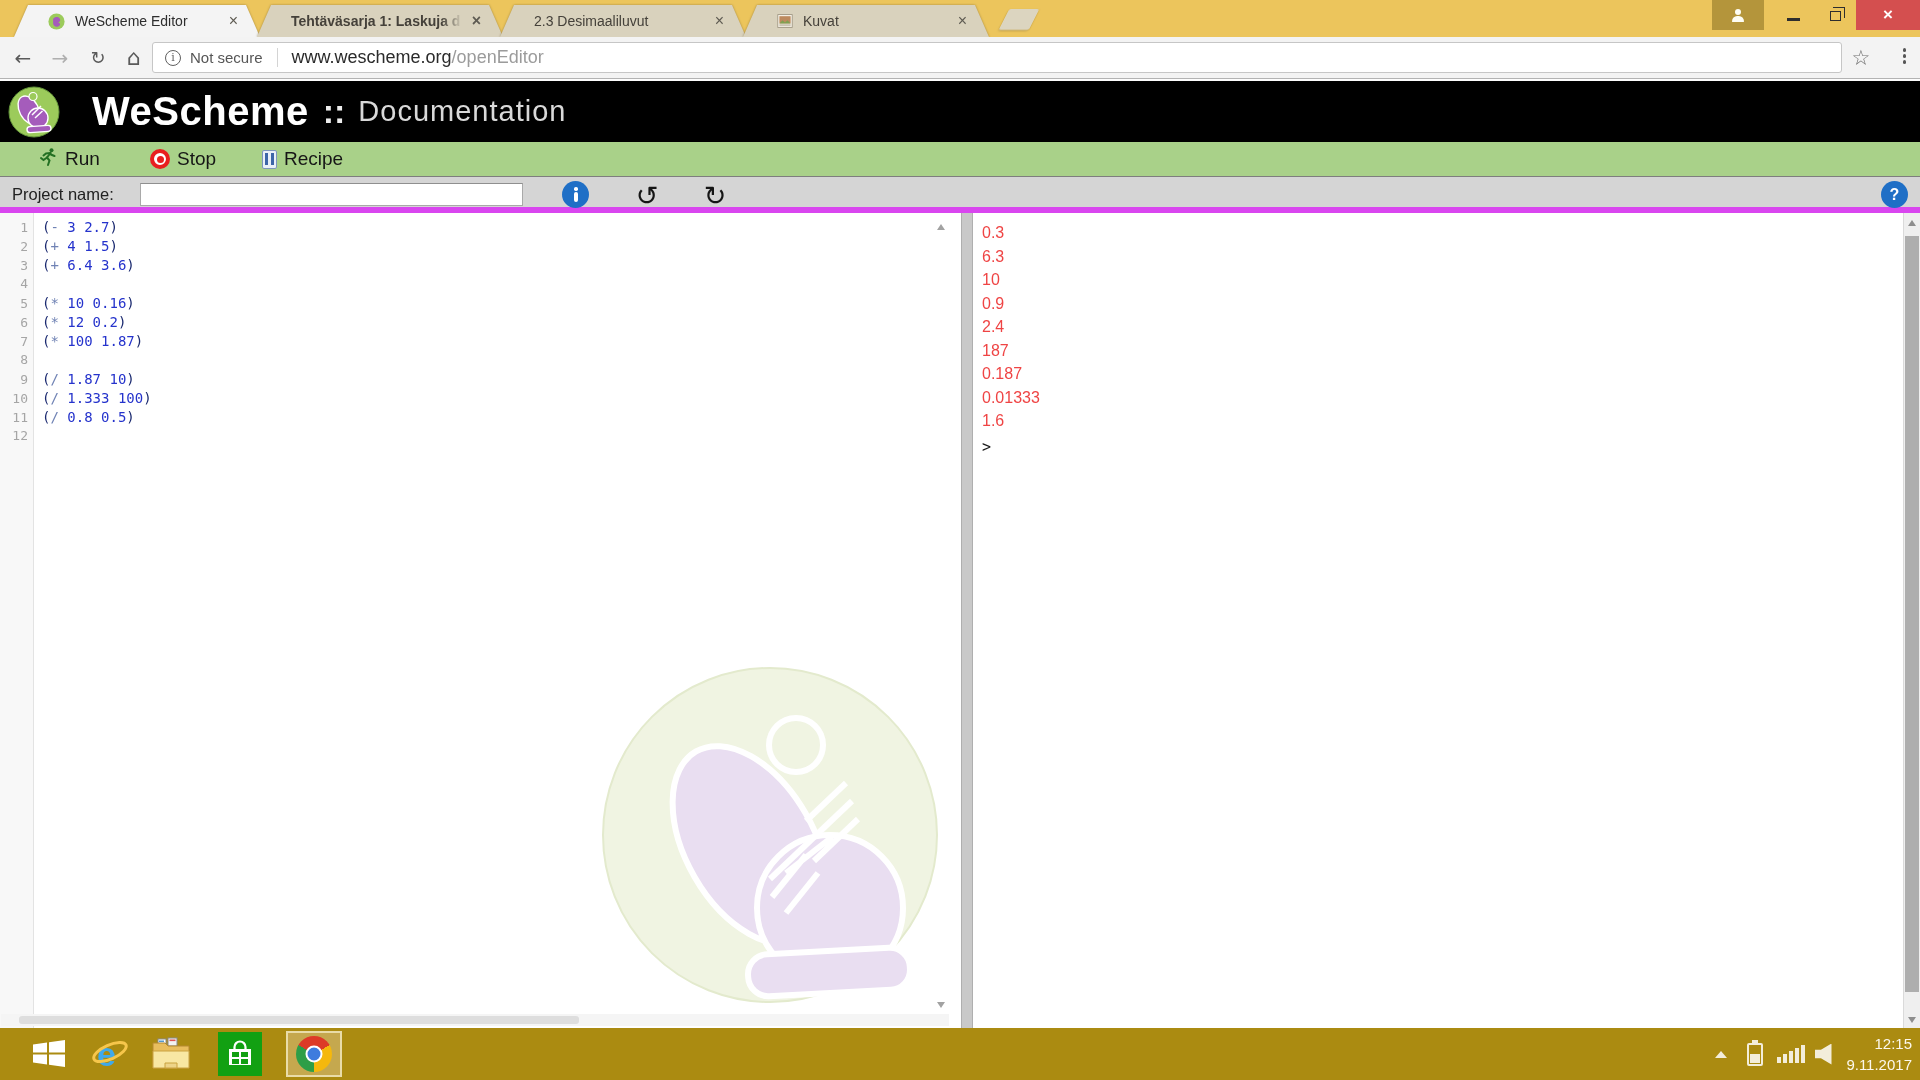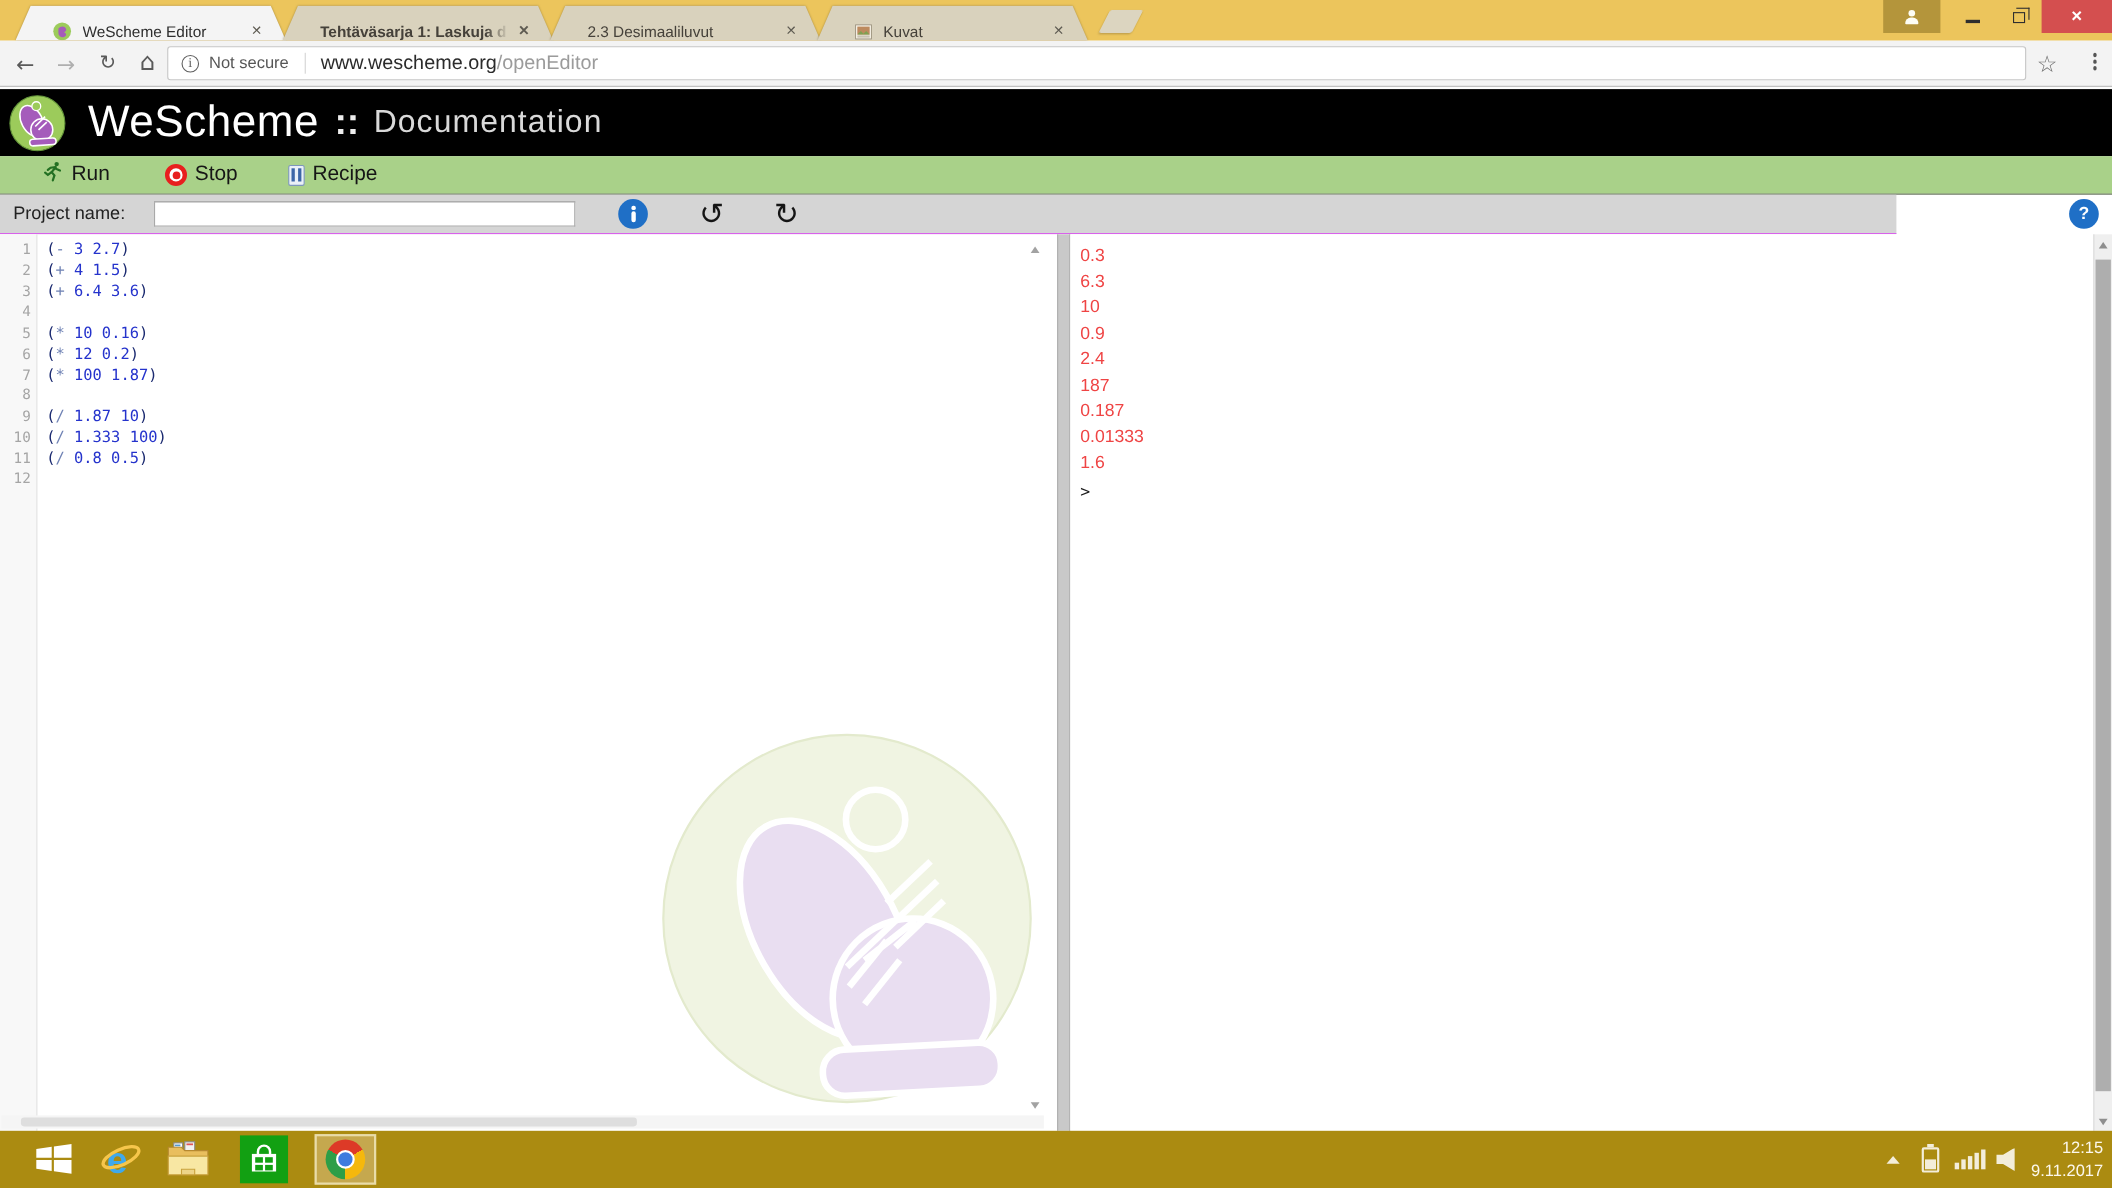--- a/index.html
+++ b/index.html
@@ -4,21 +4,21 @@
 <style>
   html,body{margin:0;padding:0}
   #screen{position:relative;width:1920px;height:1080px;overflow:hidden;background:#fff;
           font-family:"Liberation Sans",sans-serif;}
   #screen *{box-sizing:border-box}
 
   
   .tabstrip{position:absolute;left:0;top:0;width:1920px;height:37px;background:#ECC55C}
   .tab-shadow{position:absolute;top:5px;height:32px;filter:drop-shadow(0 0 1px rgba(110,90,40,.55))}
   .tab{position:relative;height:32px;width:100%;clip-path:polygon(14px 0,calc(100% - 14px) 0,100% 100%,0 100%);
-       background:#D9D2BD;display:flex;align-items:flex-end;padding:0 22px 0 34px}
+       background:#D9D2BD;display:flex;align-items:center;padding:0 22px 0 34px}
   .tab.active{background:#F4F4F4}
   .tab .fav{margin-right:10px;flex:0 0 auto;display:flex}
   .tab .title{flex:1;font-size:14px;color:#45413A;white-space:nowrap;overflow:hidden;
        -webkit-mask-image:linear-gradient(90deg,#000 86%,transparent 98%);
        mask-image:linear-gradient(90deg,#000 86%,transparent 98%)}
   .tab.active .title{color:#2E2E2E}
   .tab .close{flex:0 0 auto;margin-left:6px;font-size:16px;color:#5E5B52;line-height:1}
   .newtab{position:absolute;left:1004px;top:9px;width:30px;height:21px;background:#DCD5C0;
        transform:skewX(-27deg);border-radius:2px;filter:drop-shadow(0 1px 1px rgba(110,90,40,.4))}
 
@@ -50,36 +50,36 @@
   .url .path{color:#9B9B9B}
   .star{position:absolute;right:42px;top:0;height:41px;width:34px;display:flex;align-items:center;justify-content:center;
         font-family:"DejaVu Sans",sans-serif;font-size:21px;color:#6E6E6E}
   .dots{position:absolute;right:14px;top:11px;display:flex;flex-direction:column;gap:2.5px}
   .dots i{width:3.5px;height:3.5px;border-radius:50%;background:#555}
   .gapstrip{position:absolute;left:0;top:79px;width:1920px;height:2px;background:#FCFCFC}
 
   
   .ws-header{position:absolute;left:0;top:81px;width:1920px;height:61px;background:#000;display:flex;align-items:center}
   .ws-logo{margin-left:8px;flex:0 0 auto;display:flex}
-  .brand{color:#fff;font-size:40px;font-weight:normal;margin-left:20px;letter-spacing:.5px}
+  .brand{color:#fff;font-size:40px;font-weight:bold;margin-left:32px;letter-spacing:.5px}
   .brand-sep{color:#EDEDED;font-size:34px;font-weight:bold;margin:0 13px 0 14px}
   .brand-page{color:#D9D9D9;font-size:29px;letter-spacing:1px}
 
   
   .runbar{position:absolute;left:0;top:142px;width:1920px;height:35px;background:#A9D189;border-bottom:1px solid #7E7E7E}
   .rb-btn{position:absolute;top:0;height:34px;display:flex;align-items:center;gap:7px;font-size:19px;color:#161616}
   .rb-run{left:38px}.rb-stop{left:150px}.rb-recipe{left:262px}
   .stop-ic{width:20px;height:20px;border-radius:50%;border:4px solid #E81F1F;background:#fff;position:relative}
   .stop-ic::after{content:'';position:absolute;inset:2.5px;border-radius:50%;background:#E81F1F}
   .recipe-ic{width:15px;height:19px;background:#EAF0F8;border:1px solid #7E97BC;border-radius:2px;
       display:flex;justify-content:center;align-items:center;gap:3px}
   .recipe-ic i{width:3px;height:12px;background:#3D66A8}
 
   
-  .projbar{position:absolute;left:0;top:177px;width:1724px;height:36px;background:#D5D5D5;border-bottom:1px solid #d946ef}
+  .projbar{position:absolute;left:0;top:177px;width:1920px;height:36px;background:#D5D5D5;border-bottom:6px solid #d946ef}
   .proj-label{position:absolute;left:12px;top:8px;font-size:16.5px;color:#222}
   .proj-input{position:absolute;left:140px;top:6px;width:383px;height:23px;border:1px solid #A9A9A9;border-top-color:#8F8F8F;
       background:#fff;font-size:14px;padding:0 6px;outline:none}
   .round-btn{position:absolute;top:4px;width:27px;height:27px;border-radius:50%;background:#1F6FC6;color:#fff;
       display:flex;align-items:center;justify-content:center}
   .btn-info{left:562px}
   .iglyph{position:relative;width:5px;height:15px}
   .iglyph::before{content:'';position:absolute;left:1px;top:0;width:3.5px;height:3.5px;border-radius:50%;background:#fff}
   .iglyph::after{content:'';position:absolute;left:.5px;top:5px;width:4.5px;height:10px;border-radius:2px;background:#fff}
   .arrow-btn{position:absolute;top:0;height:36px;width:34px;display:flex;align-items:center;justify-content:center;

